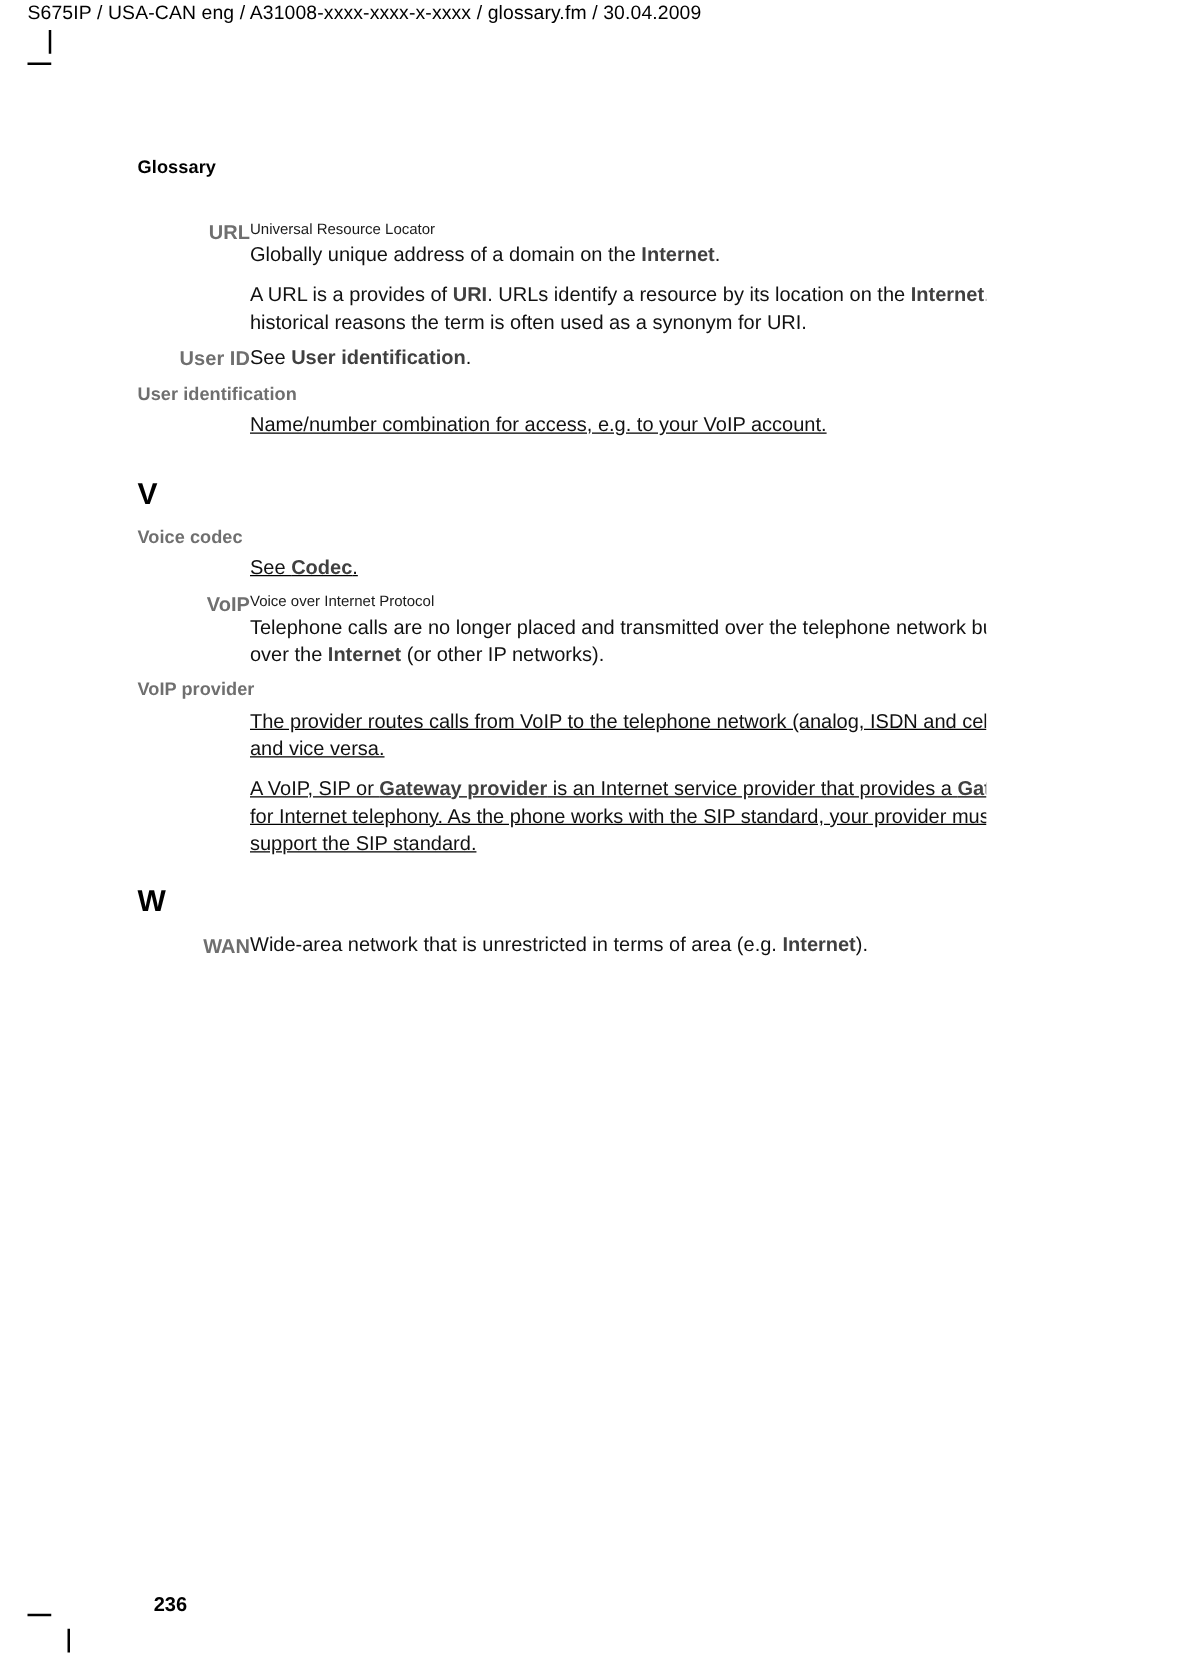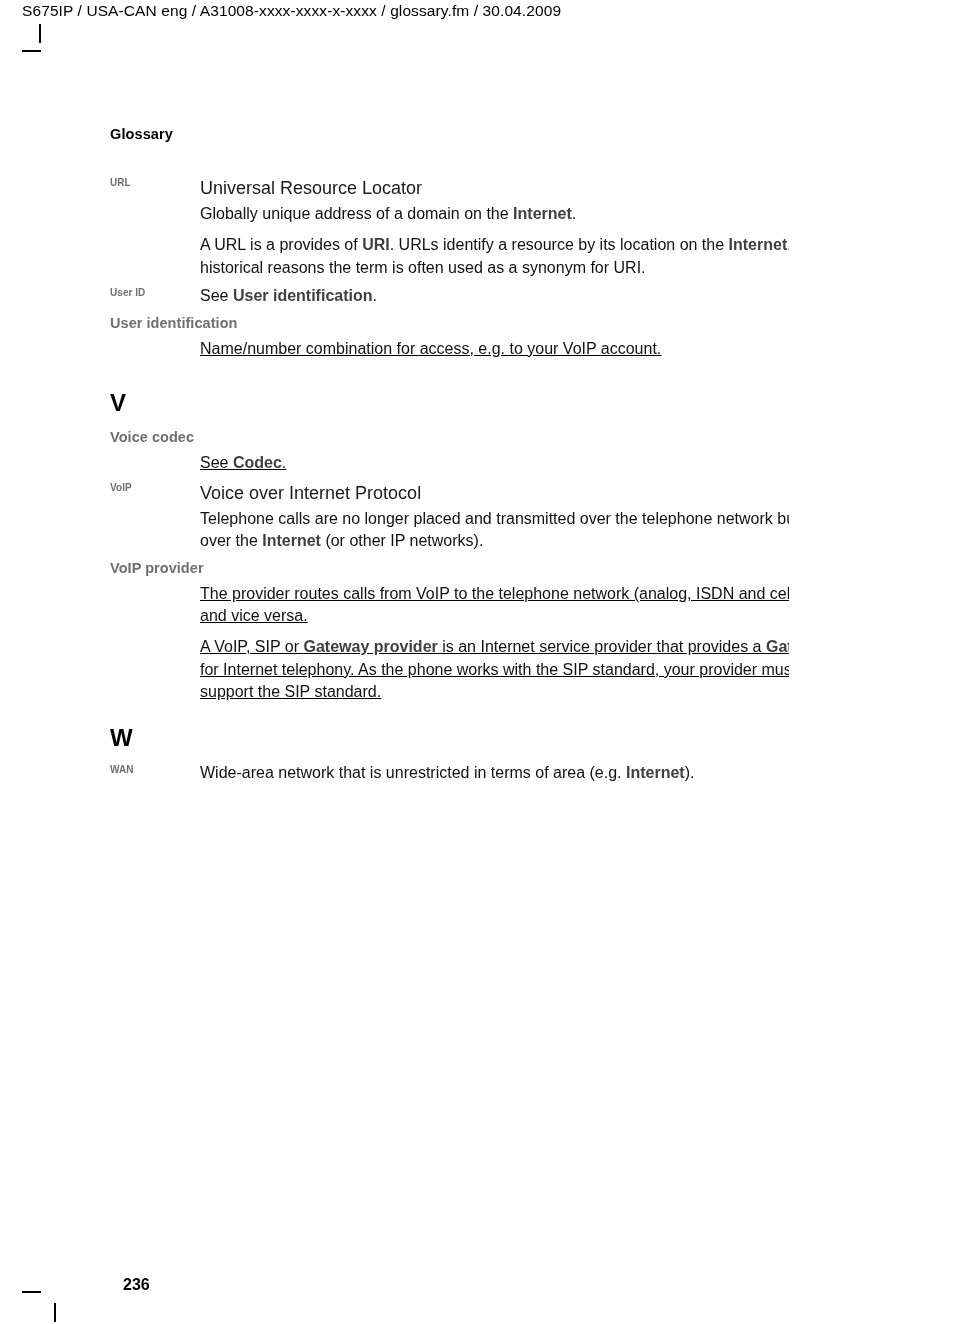--- a/index.html
+++ b/index.html
@@ -91,43 +91,44 @@
   .entry {
     margin: 0 0 6px 0;
   }
   .entry-row {
     display: flex;
     align-items: flex-start;
   }
   .term {
     flex: 0 0 90px;
     width: 90px;
-    font-size: 10px;
+    font-size: 16px;
     font-weight: bold;
     color: #6f6f6f;
     line-height: 1.42;
     padding-top: 1px;
     letter-spacing: 0.05px;
+    text-align: right;
   }
   .term-wide {
     font-size: 14.5px;
     font-weight: bold;
     color: #6f6f6f;
     line-height: 1.42;
     margin: 0 0 4px 0;
     letter-spacing: 0.05px;
   }
   .defs {
     flex: 1 1 auto;
     min-width: 0;
   }
   .def-indent { margin-left: 90px; text-decoration: underline; }
 
   .expansion {
-    font-size: 18px;
+    font-size: 12px;
     color: #1a1a1a;
     line-height: 1.45;
     margin: 0 0 2px 0;
   }
   .para {
     font-size: 16px;
     color: #111111;
     line-height: 1.39;
     margin: 0 0 9px 0;
   }

